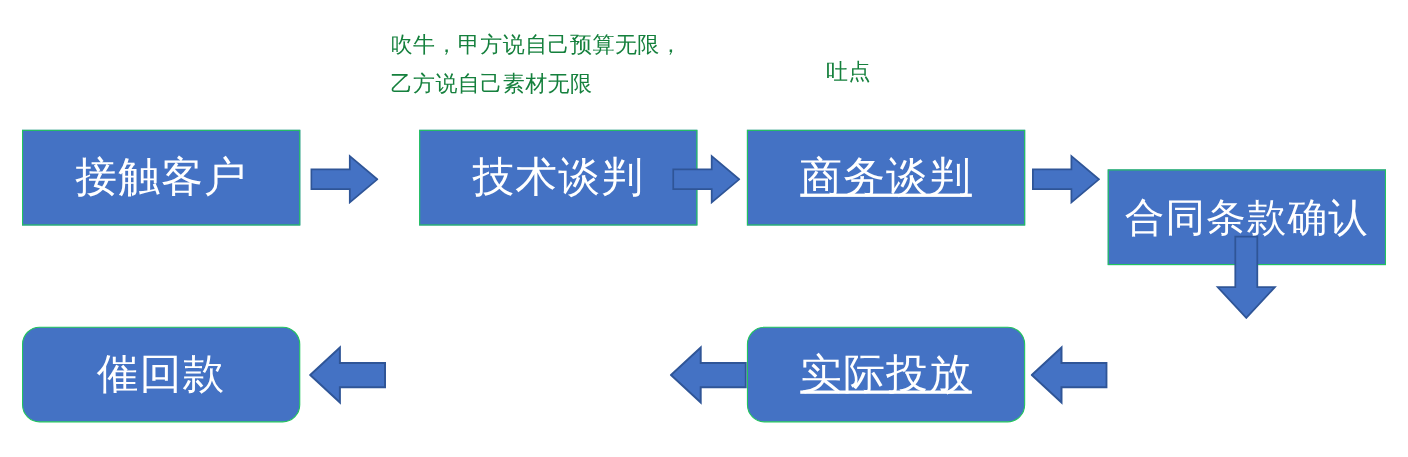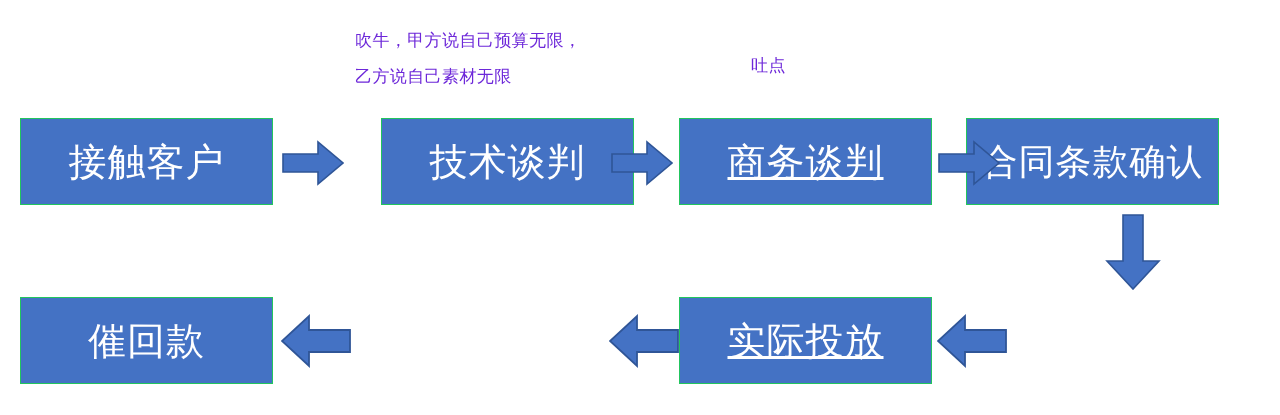--- a/index.html
+++ b/index.html
@@ -15,22 +15,22 @@
   }
   #canvas {
     position: relative;
     width: 1280px;
     height: 415px;
   }
 
   
   .annotation {
     position: absolute;
-    color: #6d28d9;
-    font-size: 17px;
+    color: #15803d;
+    font-size: 20px;
     line-height: 36px;
     white-space: pre;
     letter-spacing: 0.4px;
   }
   #note-budget {
     left: 355px;
     top: 23px;
   }
   #note-complaint {
     left: 751px;
@@ -48,25 +48,25 @@
     align-items: center;
     justify-content: center;
     font-size: 38px;
     line-height: 1;
     letter-spacing: 1px;
     height: 87px;
     width: 253px;
     white-space: nowrap;
   }
   .row-top  { top: 118px; }
-  .row-bot  { top: 297px; }
+  .row-bot  { top: 297px; border-radius: 16px; }
   .col-1 { left: 20px; }
   .col-2 { left: 349px; margin-left: 32px; }
   .col-3 { left: 679px; text-decoration: underline; }
-  .col-4 { left: 966px; }
+  .col-4 { left: 1007px; margin-top: 36px; }
 
   .box-wide { font-size: 36px; }
 
   
   .arrow {
     position: absolute;
   }
   .arrow svg { display: block; }
 
   .arrow-h-top { top: 140px; width: 62px; height: 46px; }

